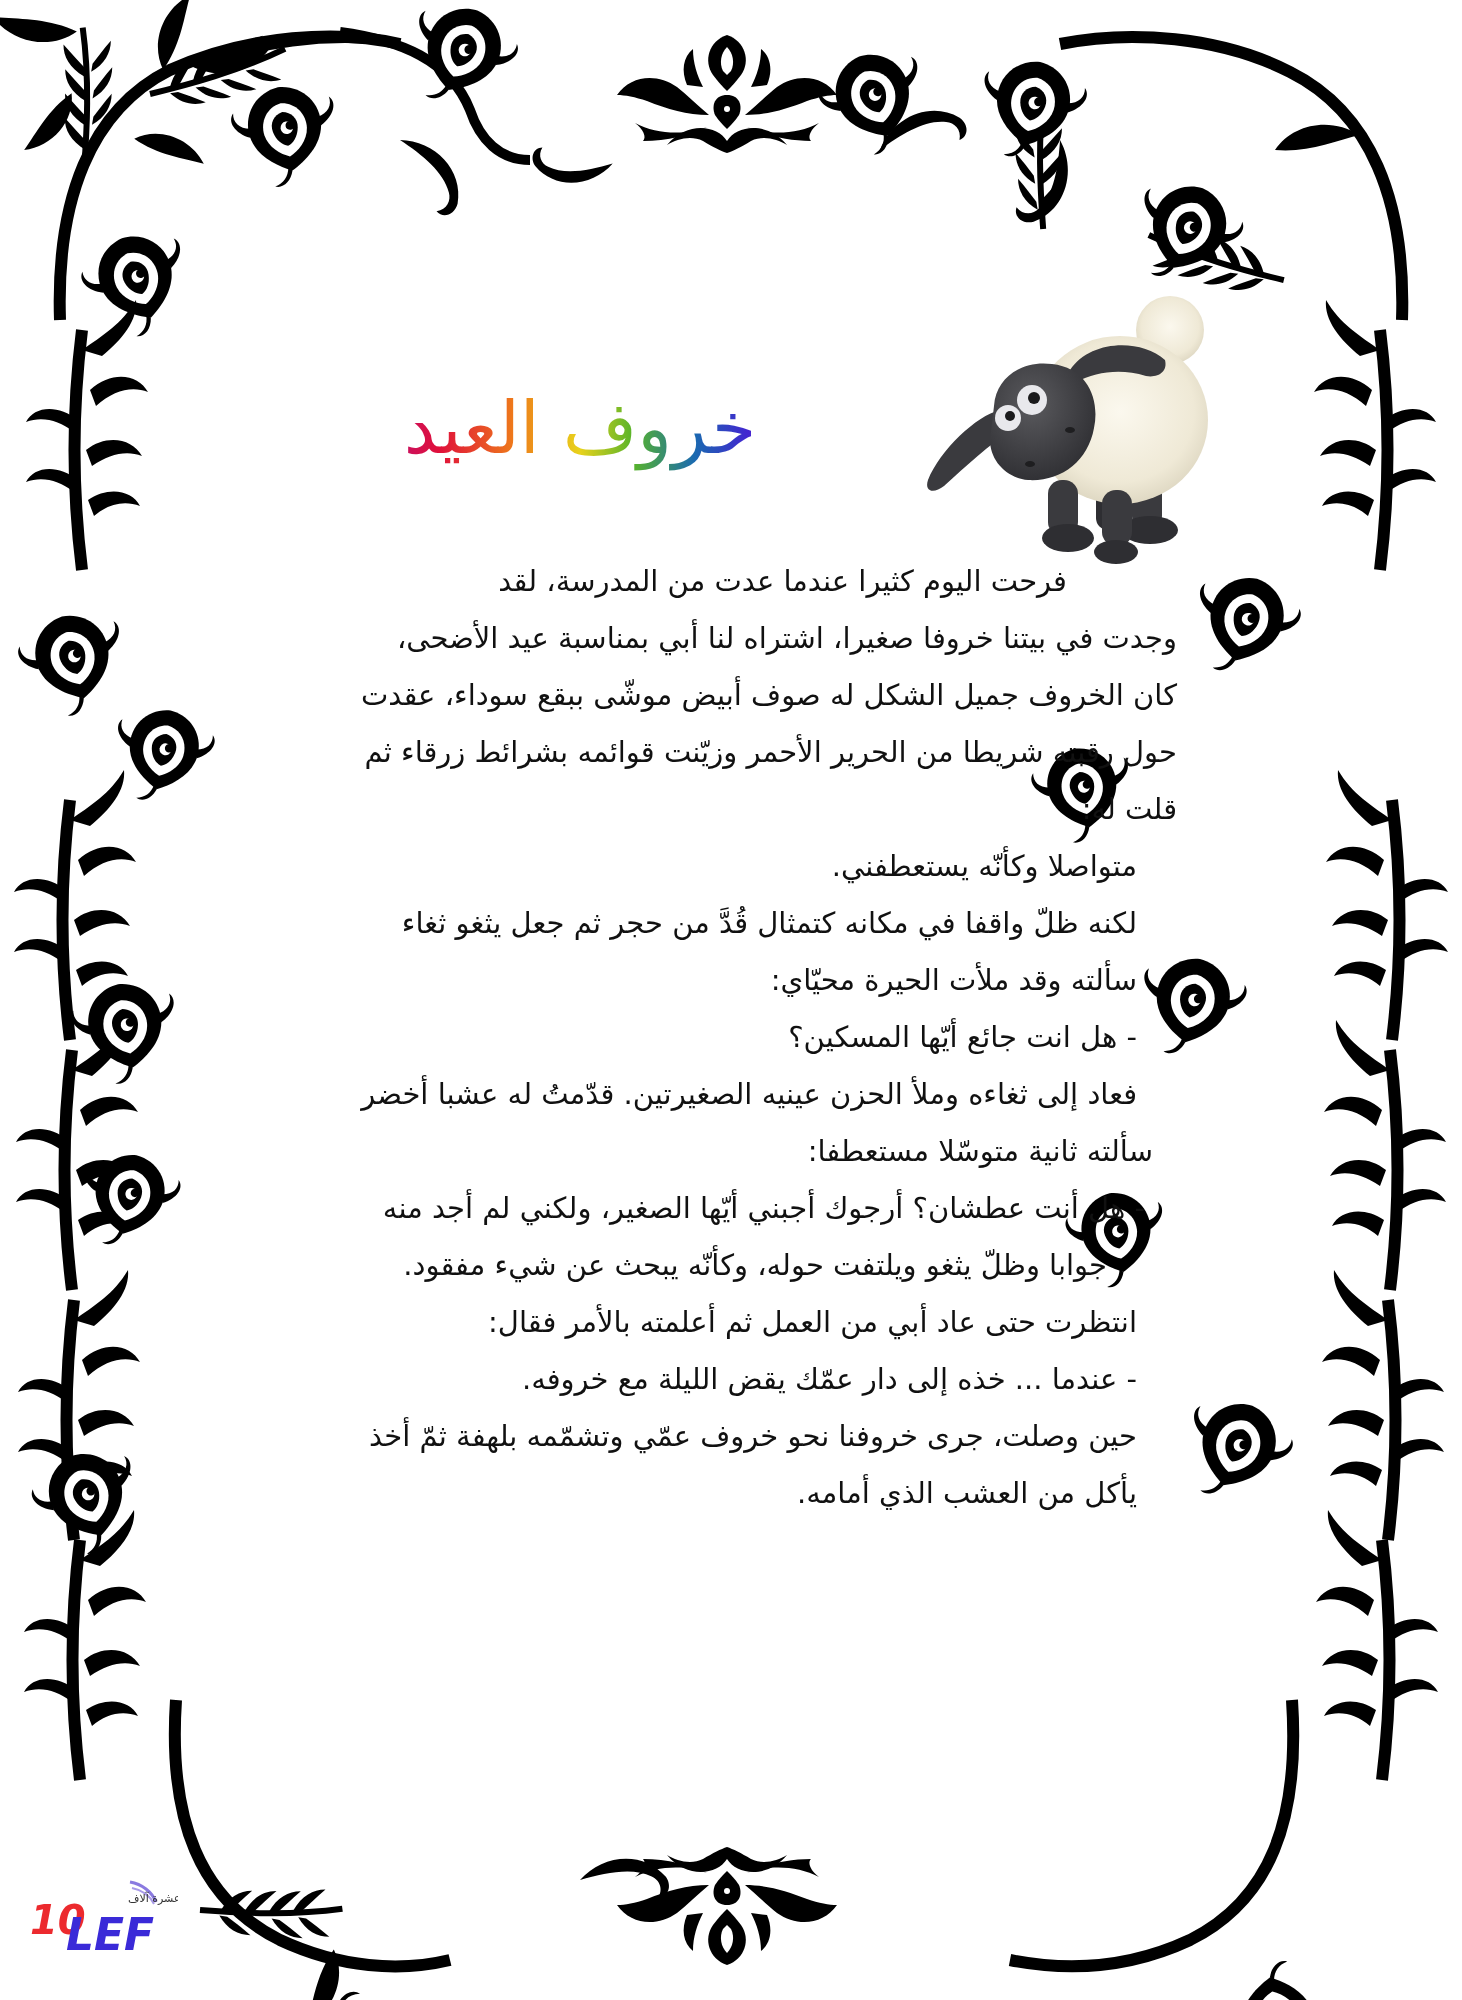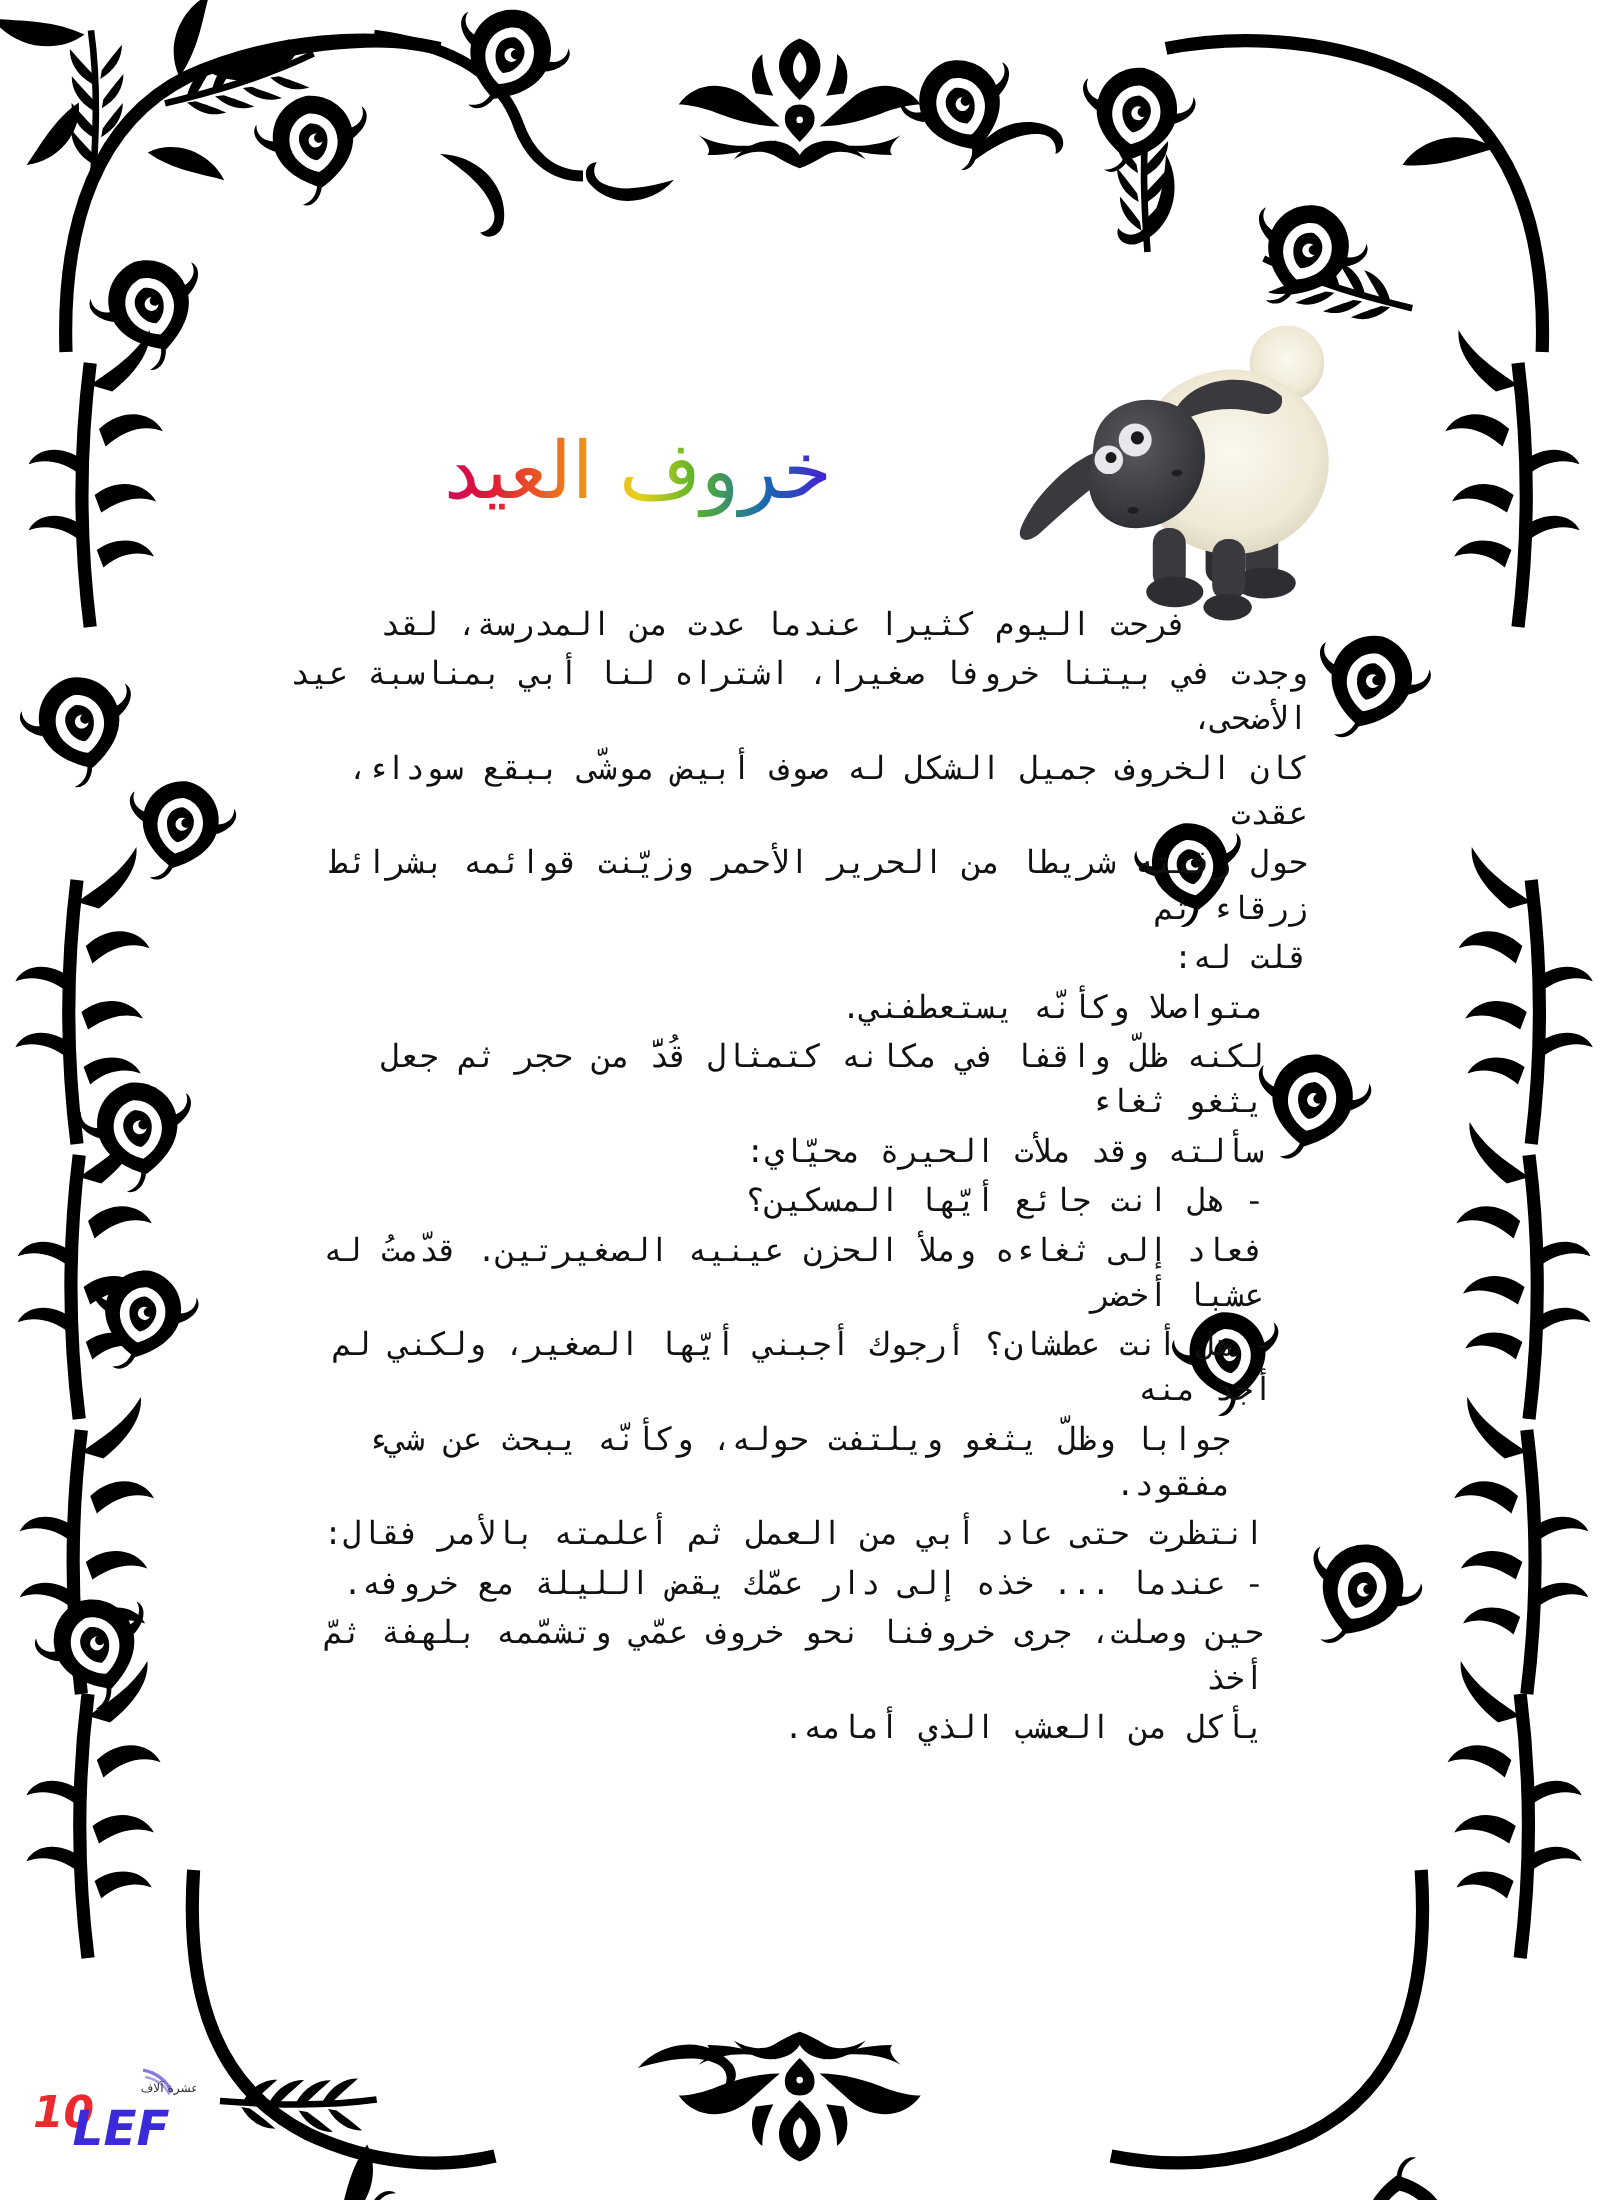--- a/index.html
+++ b/index.html
@@ -54,23 +54,22 @@
       top: 545px;
       width: 935px;
       direction: rtl;
       text-align: right;
       font-family: "DejaVu Sans", sans-serif;
       font-size: 29px;
       line-height: 41px;
       color: #111111;
     }
     .story p {
-      margin: 4px;
+      margin: 16px;
       padding: 0;
-      font-family: Liberation Mono, monospace;
     }
     .story .first { padding-right: 110px; text-align: right; }
     .story .l-indent-narrow { padding-right: 40px; }
     .story .dash { padding-right: 40px; }
     .story .dash-cont { padding-right: 70px; }
 
     .logo {
       position: absolute;
       left: 28px;
       top: 1880px;
@@ -261,20 +260,21 @@
   <p class="first">فرحت اليوم كثيرا عندما عدت من المدرسة، لقد</p>
   <p>وجدت في بيتنا خروفا صغيرا، اشتراه لنا أبي بمناسبة عيد الأضحى،</p>
   <p>كان الخروف جميل الشكل له صوف أبيض موشّى ببقع سوداء، عقدت</p>
   <p>حول رقبته شريطا من الحرير الأحمر وزيّنت قوائمه بشرائط زرقاء ثم</p>
   <p>قلت له:</p>
   <p class="l-indent-narrow">متواصلا وكأنّه يستعطفني.</p>
   <p class="l-indent-narrow">لكنه ظلّ واقفا في مكانه كتمثال قُدَّ من حجر ثم جعل يثغو ثغاء</p>
   <p class="l-indent-narrow">سألته وقد ملأت الحيرة محيّاي:</p>
   <p class="dash">-  هل انت جائع أيّها المسكين؟</p>
   <p class="l-indent-narrow">فعاد إلى ثغاءه وملأ الحزن عينيه الصغيرتين. قدّمتُ له عشبا أخضر</p>
+  <p class="l-indent-narrow" style="padding-right:24px">سألته ثانية متوسّلا مستعطفا:</p>
   <p class="dash" style="padding-right:32px">-  هل أنت عطشان؟ أرجوك أجبني أيّها الصغير، ولكني لم أجد منه</p>
   <p class="dash-cont">جوابا وظلّ يثغو ويلتفت حوله، وكأنّه يبحث عن شيء مفقود.</p>
   <p class="l-indent-narrow">انتظرت حتى عاد أبي من العمل ثم أعلمته بالأمر فقال:</p>
   <p class="dash">-  عندما ... خذه إلى دار عمّك يقض الليلة مع خروفه.</p>
   <p class="l-indent-narrow">حين وصلت، جرى خروفنا نحو خروف عمّي وتشمّمه بلهفة ثمّ أخذ</p>
   <p class="l-indent-narrow">يأكل من العشب الذي أمامه.</p>
 </div>
 
 <div class="logo">
   <svg width="150" height="80" viewBox="0 0 150 80" xmlns="http://www.w3.org/2000/svg">

